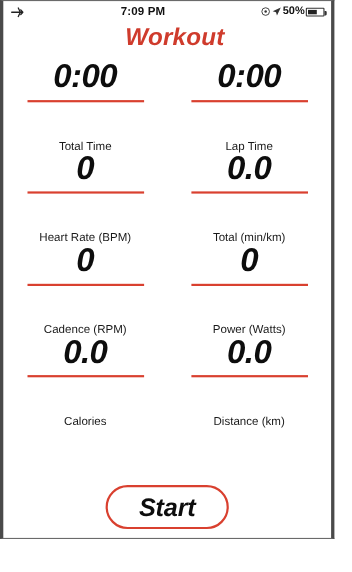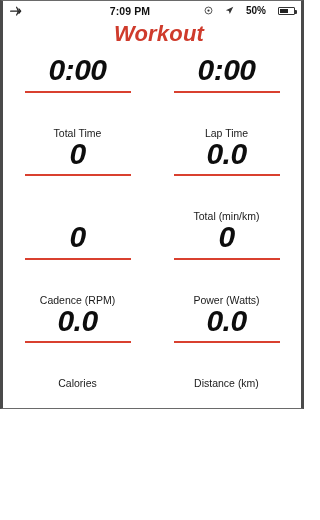--- a/index.html
+++ b/index.html
@@ -6,21 +6,21 @@
     margin: 0;
     padding: 0;
     background: #ffffff;
   }
   body {
     font-family: "Liberation Sans", sans-serif;
   }
   #phone {
     position: relative;
     width: 304px;
-    height: 409px;
+    height: 490px;
     background: #ffffff;
     box-sizing: border-box;
     border-left: 3px solid #4a4a4a;
     border-right: 3px solid #4a4a4a;
     border-top: 1px solid #6a6a6a;
     border-bottom: 1px solid #6a6a6a;
     overflow: hidden;
     display: flex;
     flex-direction: column;
   }
@@ -41,21 +41,21 @@
     flex: 0 0 auto;
     font-weight: bold;
     font-size: 10.5px;
     letter-spacing: 0.1px;
   }
   .sb-right {
     flex: 1 1 0;
     display: flex;
     align-items: center;
     justify-content: flex-end;
-    gap: 12px;
+    gap: 1px;
     margin-left: 44px;
   }
   .sb-pct { font-size: 10px; font-weight: bold; }
   .battery {
     display: inline-block;
     width: 17px;
     height: 8px;
     border: 1px solid #333;
     border-radius: 1px;
     position: relative;
@@ -231,20 +231,21 @@
         <div class="value">0:00</div>
         <div class="vrule"></div>
         <div class="label">Lap Time</div>
       </div>
     </div>
 
     <div class="mrow">
       <div class="cell">
         <div class="value">0</div>
         <div class="vrule"></div>
+        <div class="label">Heart Rate (BPM)</div>
       </div>
       <div class="cell">
         <div class="value">0.0</div>
         <div class="vrule"></div>
         <div class="label">Total (min/km)</div>
       </div>
     </div>
 
     <div class="mrow">
       <div class="cell">

